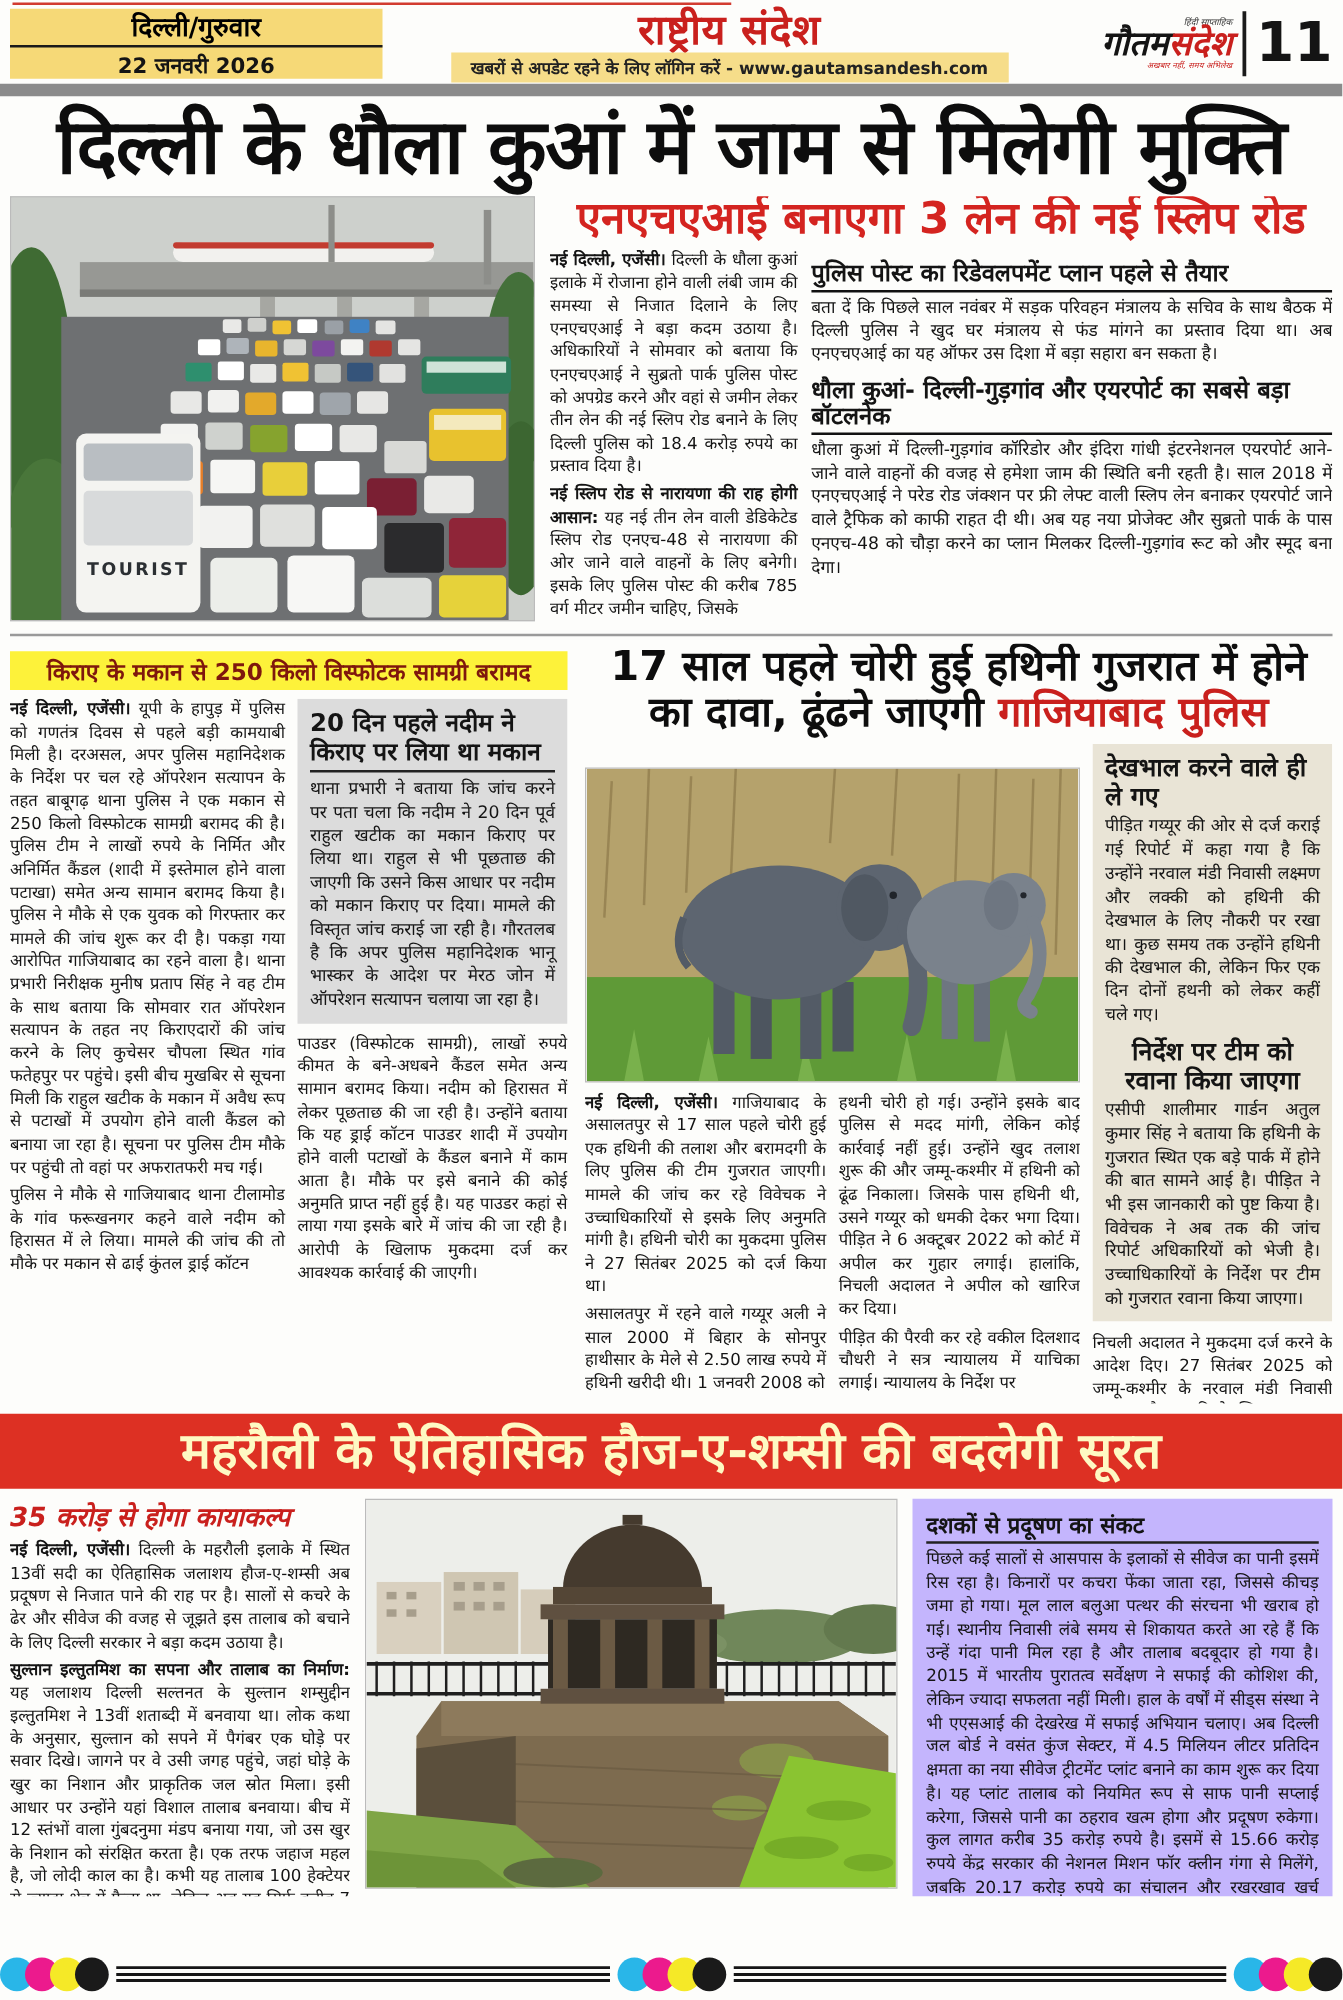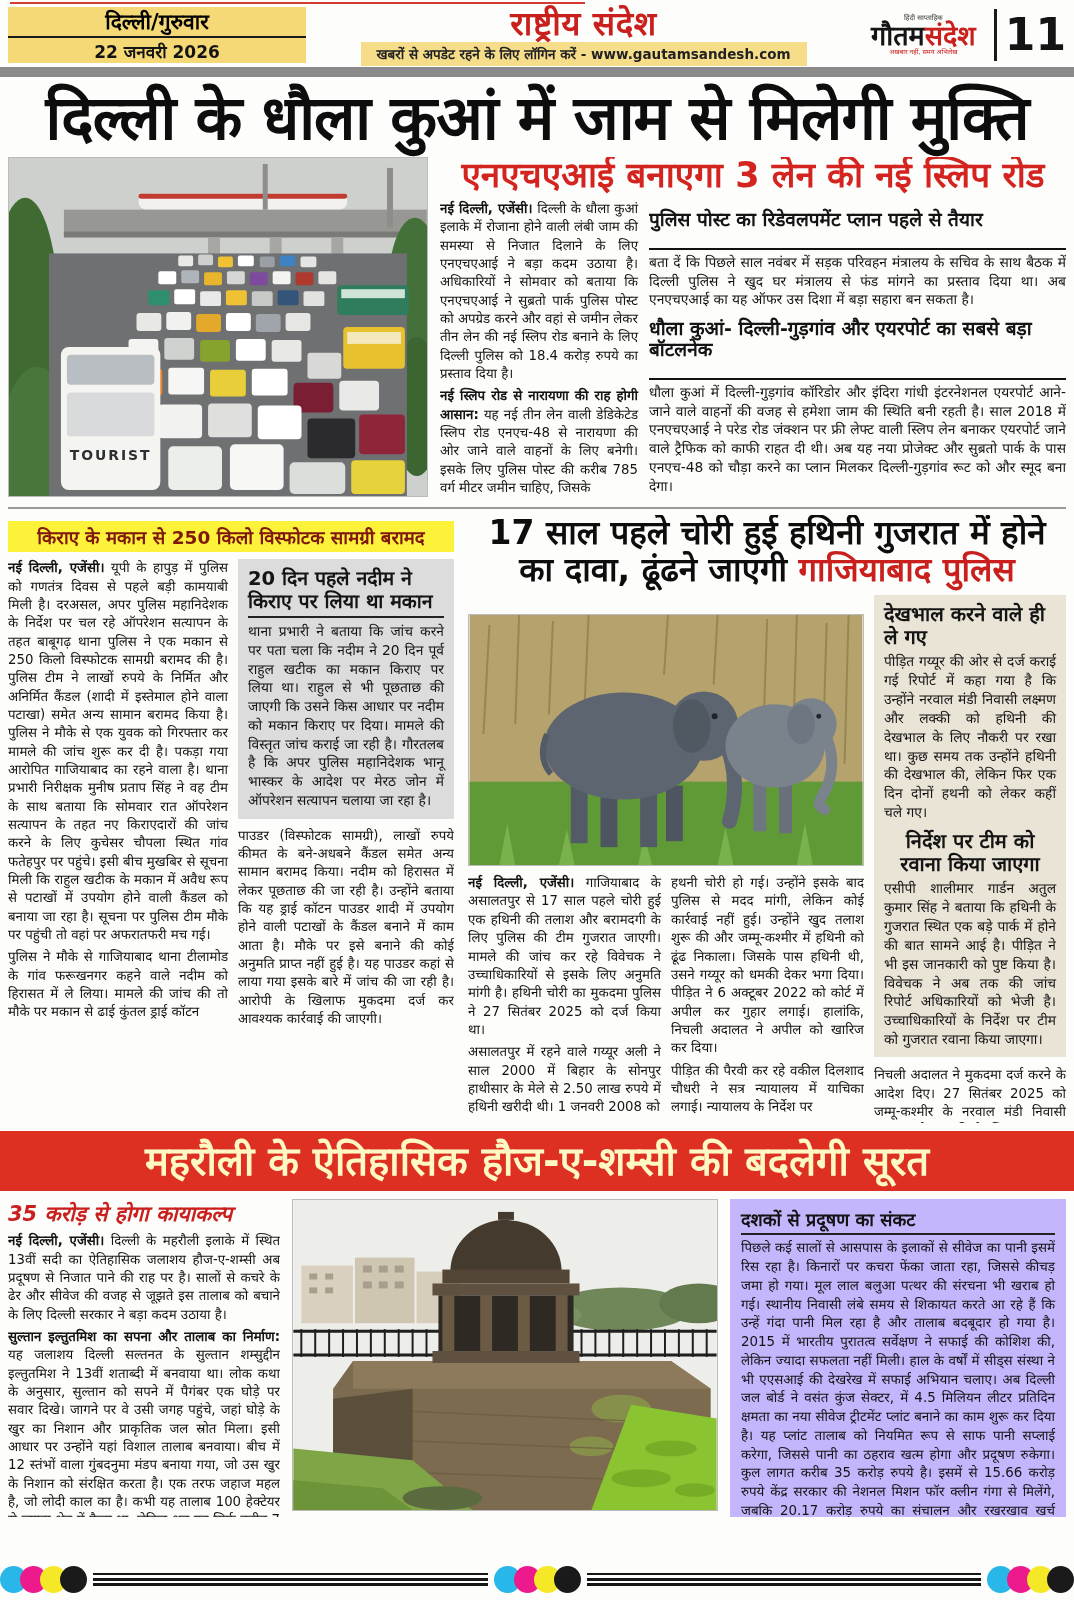--- a/index.html
+++ b/index.html
@@ -13,21 +13,21 @@
 
   
   .header { display:flex; align-items:stretch; margin:7px 8px 0 8px; height:56px; gap:10px; }
   .date-box { width:298px; background:#f6d977; text-align:center; display:flex; flex-direction:column; justify-content:center; }
   .date-box .edition { color:#000000; font-weight:bold; font-size:21px; border-bottom:2px solid #1a1a1a; padding-bottom:1px; }
   .date-box .pdate { font-weight:bold; font-size:17px; padding-top:2px; }
   .mast-center { flex:1; text-align:center; }
   .mast-title { color:#c9201d; font-weight:800; font-size:33px; line-height:1.0; letter-spacing:.5px; }
   .login-strip { display:inline-block; background:#f6dd8a; font-size:13.5px; font-weight:bold; color:#222; padding:3px 16px; margin-top:2px; }
   .logo-box { width:205px; display:flex; align-items:center; gap:8px; }
-  .logo-stack { flex:1; text-align:center; line-height:1; }
+  .logo-stack { flex:1; text-align:right; line-height:1;font-style:italic; }
   .logo-tag-top { font-size:7px; color:#333; }
   .logo-main { font-size:27px; font-weight:800; white-space:nowrap; }
   .logo-main .lr { color:#c9201d; }
   .logo-tag-bottom { font-size:6.5px; color:#c9201d; }
   .logo-vr { width:3px; background:#1a1a1a; height:52px; }
   .page-num { font-size:44px; font-weight:800; line-height:1; }
   .gray-bar { height:10px; background:#8b8b8b; margin-top:4px; }
 
   
   .main-headline { font-size:61px; font-weight:800; text-align:center; line-height:1.02; padding:10px 2px 6px 2px; color:#0d0d0d; letter-spacing:-1px; }
@@ -37,21 +37,21 @@
   .photo-traffic { width:420px; height:340px; border:1px solid #bbb; background:#cfd2cf; flex:none; }
   .sec1-right { flex:1; display:flex; flex-direction:column; overflow:hidden; }
   .subhead-red { color:#d42420; font-size:35px; font-weight:800; text-align:center; line-height:1.05; padding-bottom:6px; }
   .sec1-cols { display:flex; gap:11px; flex:1; overflow:hidden; }
   .s1col1 { width:198px; flex:none; }
   .bodytext { font-size:13.3px; line-height:1.38; text-align:justify; }
   .right-stack { flex:1; display:flex; flex-direction:column; overflow:hidden; }
   .top2cols { display:flex; gap:11px; }
   .top2cols > div { flex:1; }
   .subsec { margin-top:9px; }
-  .subsec h3 { font-size:19px; font-weight:800; border-bottom:2.5px solid #111; padding-bottom:18px; margin-bottom:3px; line-height:1.1; }
+  .subsec h3 { font-size:19px; font-weight:800; border-bottom:2.5px solid #111; padding-bottom:2px; margin-bottom:3px; line-height:1.1; }
   .subsec p { font-size:13.8px; line-height:1.36; text-align:justify; }
 
   .hdiv { height:2px; background:#9a9a9a; margin:6px 8px; }
 
   
   .section23 { display:flex; gap:14px; margin:0 8px; height:608px; }
   .police { width:446px; flex:none; display:flex; flex-direction:column; }
   .sec-h2 { font-size:33px; font-weight:800; text-align:center; line-height:1.12; color:#0d0d0d; }
   .sec-h2 .red { color:#c9201d; }
   .yellow-strip { background:#fdf23a; color:#7e170d; font-weight:800; font-size:18.5px; text-align:center; padding:3px 2px; margin:6px 0 7px 0; }

